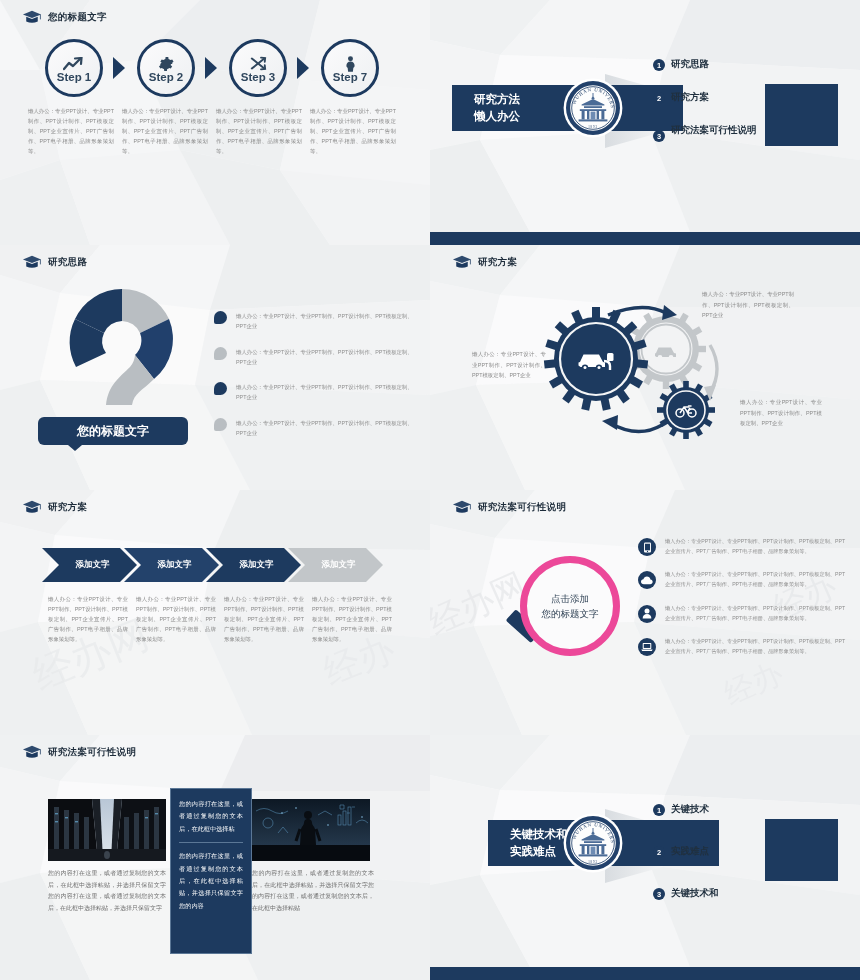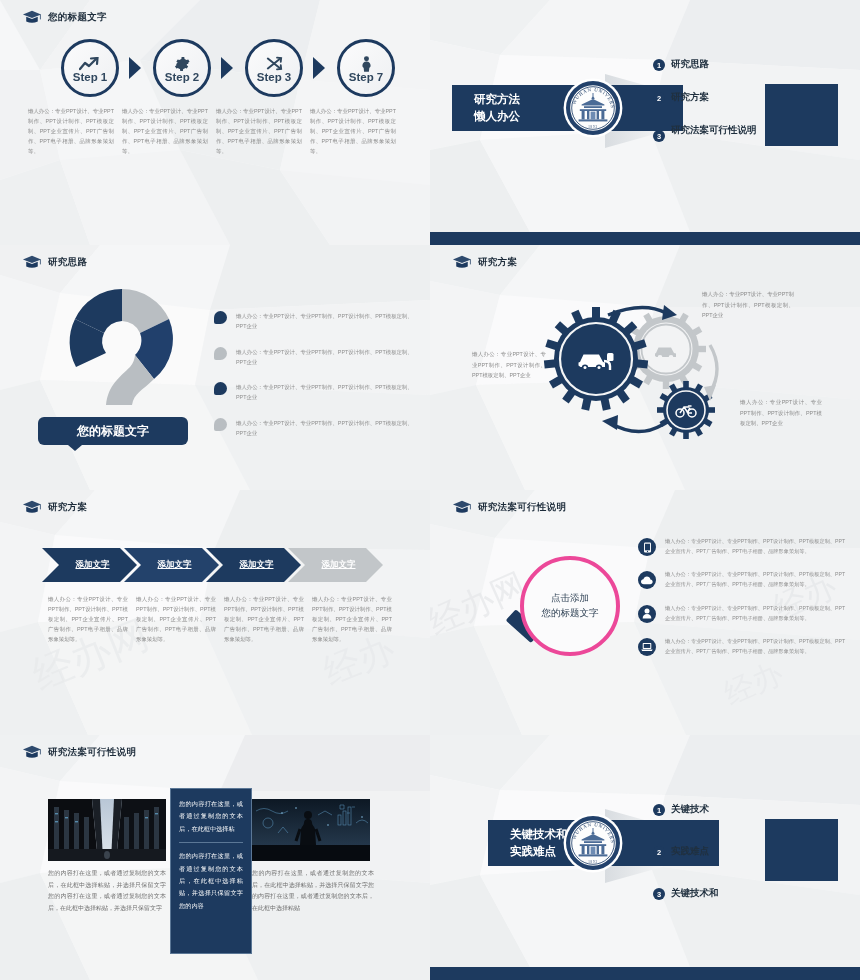--- a/index.html
+++ b/index.html
@@ -8,21 +8,21 @@
   .sheet{ position:relative; width:860px; height:980px; display:grid;
     grid-template-columns:430px 430px; grid-template-rows:245px 245px 245px 245px; }
   .slide{ position:relative; overflow:hidden; background:#f7f8f9; }
   
   .poly{ position:absolute; inset:0; pointer-events:none; }
   .hdr{ position:absolute; left:22px; top:10px; display:flex; align-items:center; gap:6px; }
   .cap{ width:20px; height:14px; position:relative; flex:none; }
   .hdr-title{ font-size:9.5px; font-weight:bold; color:#1c2b3a; letter-spacing:.3px; white-space:nowrap; }
   .body-txt{ font-size:5.4px; line-height:1.85; color:#8a8a8a; text-align:justify; }
   
-  .steps{ position:absolute; left:44px; top:38px; width:378px; height:60px; display:flex; }
+  .steps{ position:absolute; left:28px; top:38px; width:378px; height:60px; display:flex; }
   .stepwrap{ position:relative; width:92px; height:60px; display:flex; align-items:center; justify-content:center; }
   .circ{ width:58px; height:58px; border-radius:50%; border:3.2px solid #1d3a5f;
     background:linear-gradient(135deg,#fbfbfc,#eef0f2); display:flex; flex-direction:column;
     align-items:center; justify-content:center; position:relative; z-index:2; }
   .circ .ic{ height:17px; display:flex; align-items:center; justify-content:center; margin-top:2px; }
   .circ .lb{ font-size:11.5px; font-weight:bold; color:#30475e; margin-top:-1px; }
   .arrowhead{ position:absolute; right:-5px; top:50%; transform:translateY(-50%);
     width:0;height:0;border-left:12px solid #1d3a5f;border-top:11px solid transparent;
     border-bottom:11px solid transparent; z-index:1; }
   .s1cols{ position:absolute; left:28px; top:106px; width:378px; display:flex; gap:8px; }
@@ -48,26 +48,26 @@
     color:#fff; font-size:12px; font-weight:bold; }
   .titlepill:after{ content:""; position:absolute; left:30px; bottom:-6px; width:0;height:0;
     border-top:6px solid #1d3a5f; border-left:7px solid transparent;border-right:7px solid transparent; }
   .leg{ position:absolute; left:214px; top:66px; width:200px; }
   .legrow{ display:flex; gap:9px; margin-bottom:15px; align-items:flex-start; }
   .drop{ width:13px;height:13px;flex:none; border-radius:50% 50% 50% 2px; transform:rotate(0deg); }
   .legtxt{ font-size:5.4px; line-height:1.9; color:#8e8e8e; }
   .g4txt{ position:absolute; font-size:5.4px; line-height:1.95; color:#8a8a8a; text-align:justify; }
   .chev{ position:relative; width:95px; height:34px; display:flex; align-items:center;
     justify-content:center; clip-path:polygon(0 0, 78px 0, 95px 50%, 78px 100%, 0 100%, 17px 50%); }
-  .chev .lb{ color:#fff; font-size:8.5px; font-weight:bold; margin-left:6px;text-decoration:underline; }
+  .chev .lb{ color:#fff; font-size:8.5px; font-weight:bold; margin-left:6px; }
   
   .mag{ position:absolute; left:72px; top:66px; width:118px; height:118px; }
   .magcircle{ position:absolute; left:18px; top:0; width:100px;height:100px;border-radius:50%;
-    border:4px solid #ec4899; display:flex;flex-direction:column;align-items:center;justify-content:center;
-    background:#fbfbfc;font-family:Liberation Serif, serif; }
+    border:7px solid #ec4899; display:flex;flex-direction:column;align-items:center;justify-content:center;
+    background:#fbfbfc; }
   .magcircle span{ font-size:9.5px; color:#2c3f52; line-height:1.6; font-weight:500; }
   .maghandle{ position:absolute; left:0px; top:74px; width:34px; height:15px; background:#1d3a5f;
     transform:rotate(42deg); transform-origin:100% 50%; border-radius:2px; }
   .iconlist{ position:absolute; left:208px; top:46px; width:212px; }
   .iconrow{ display:flex; gap:9px; margin-bottom:13px; align-items:flex-start; }
   .icbadge{ width:18px;height:18px;border-radius:50%;background:#1d3a5f;flex:none;
     display:flex;align-items:center;justify-content:center; margin-top:2px; }
   .ictxt{ font-size:5.2px; line-height:1.95; color:#8e8e8e; }
   
   .photo{ position:absolute; width:118px; height:62px; overflow:hidden; }

